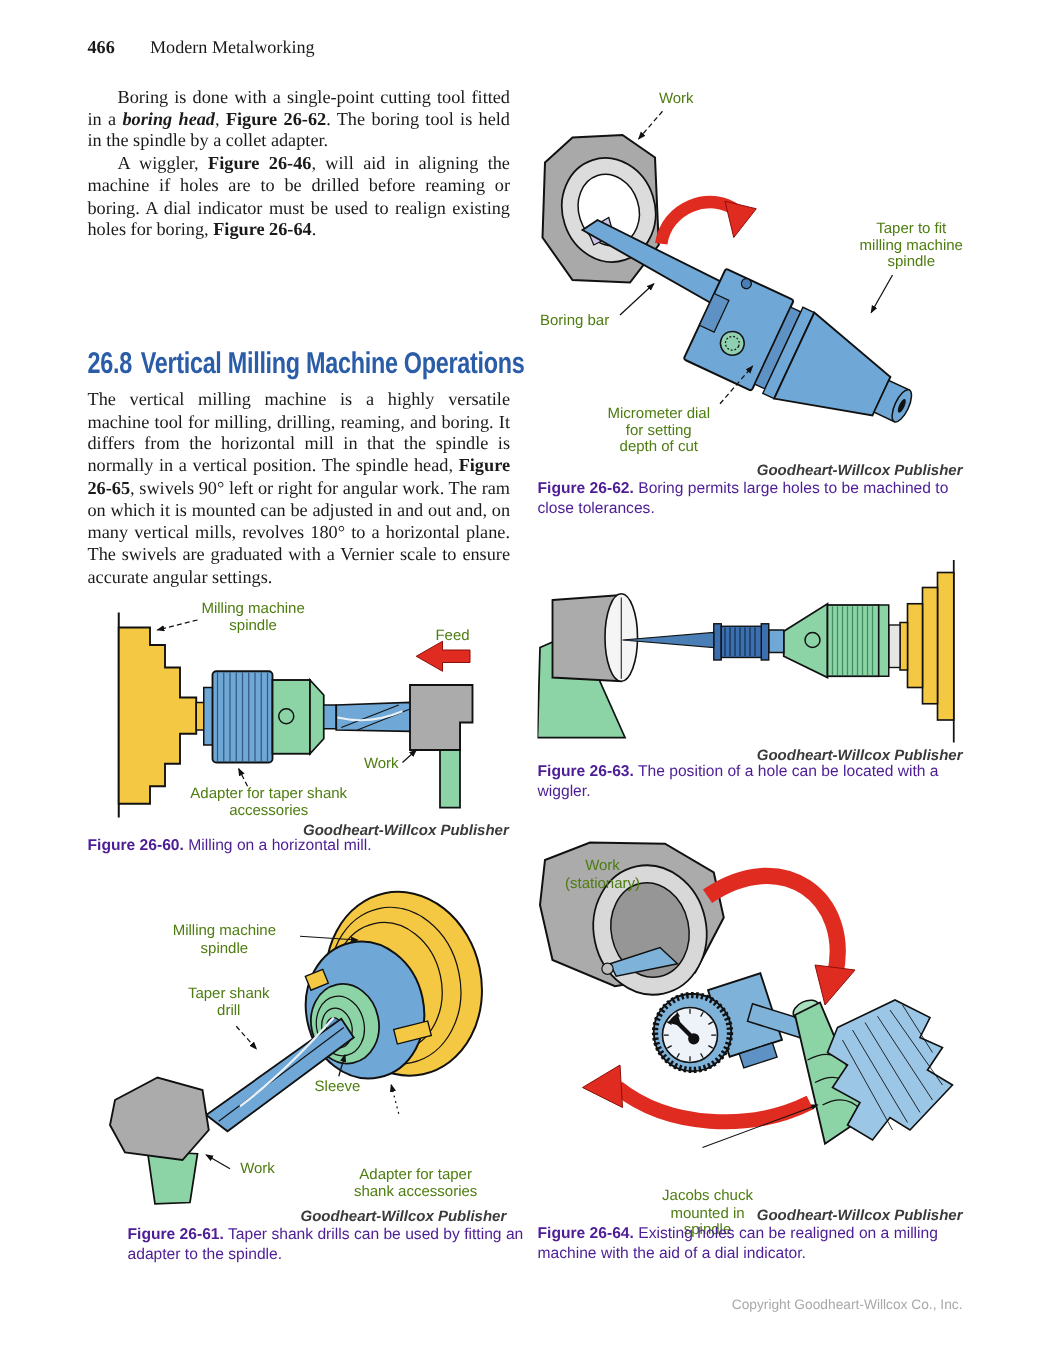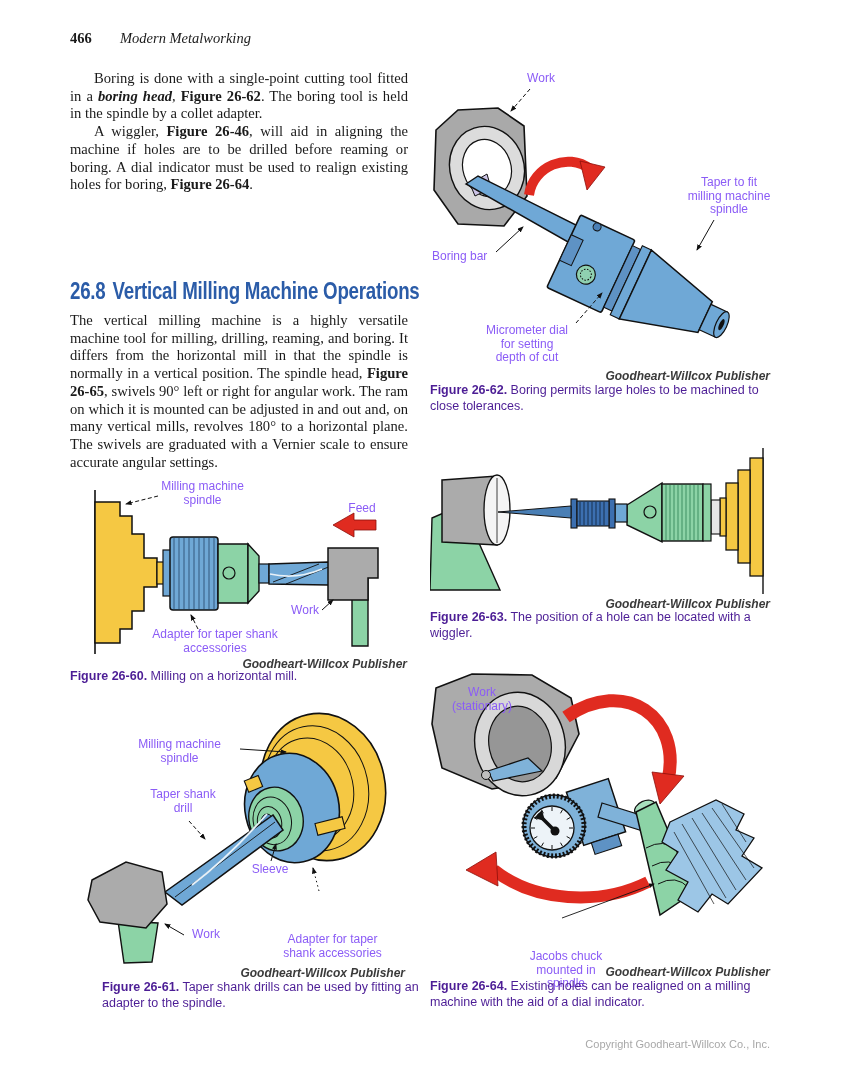--- a/index.html
+++ b/index.html
@@ -1,36 +1,36 @@
 <!DOCTYPE html>
 <html lang="en"><head>
 <meta charset="utf-8">
 <style>
   html,body{margin:0;padding:0;background:#fff;}
   .page{position:relative;width:849px;height:1087px;background:#ffffff;overflow:hidden;
         font-family:"Liberation Serif",serif;color:#1a1a1a;}
   
   .hdr{position:absolute;top:30px;left:70px;font-size:14.5px;}
   .hdr .pagenum{font-weight:bold;}
-  .hdr .booktitle{position:absolute;left:50px;top:0;white-space:nowrap;font-weight:normal;font-style:italic;}
+  .hdr .booktitle{position:absolute;left:50px;top:0;white-space:nowrap;font-weight:normal;}
   
   .bodycol{position:absolute;left:70px;width:338px;font-size:14.6px;line-height:17.7px;
            text-align:justify;}
   .bodycol p{margin:0;text-indent:24px;}
   .noindent{text-indent:0 !important;}
   
   .sechead{position:absolute;left:70px;top:279px;white-space:nowrap;color:#2b5ca8;
            font-family:"Liberation Sans",sans-serif;font-weight:bold;font-size:24px;line-height:24px;
            transform:scaleX(0.78);transform-origin:left center;letter-spacing:-0.3px;}
   .sechead .secnum{font-weight:900;margin-right:9px;}
   
   .fig{position:absolute;}
   .art{position:absolute;left:0;top:0;}
   .lbl{position:absolute;font-family:"Liberation Sans",sans-serif;font-size:12px;line-height:13.5px;
-       color:#8b5cf6;white-space:pre-line;text-align:center;}
+       color:#4d7c0f;white-space:pre-line;text-align:center;}
   .lbl.left{text-align:left;}
   .credit{position:absolute;font-family:"Liberation Sans",sans-serif;font-style:italic;font-weight:600;
           font-size:12px;color:#3a3a3a;text-align:right;}
   .cap{position:absolute;font-family:"Liberation Sans",sans-serif;font-size:12.5px;line-height:15.5px;
        color:#4c1d95;text-align:left;}
   .cap b{font-weight:bold;}
   
   .copyright{position:absolute;top:1038px;left:430px;width:340px;text-align:right;
              font-family:"Liberation Sans",sans-serif;font-size:11px;color:#a8a8a8;}
   svg{display:block;}

